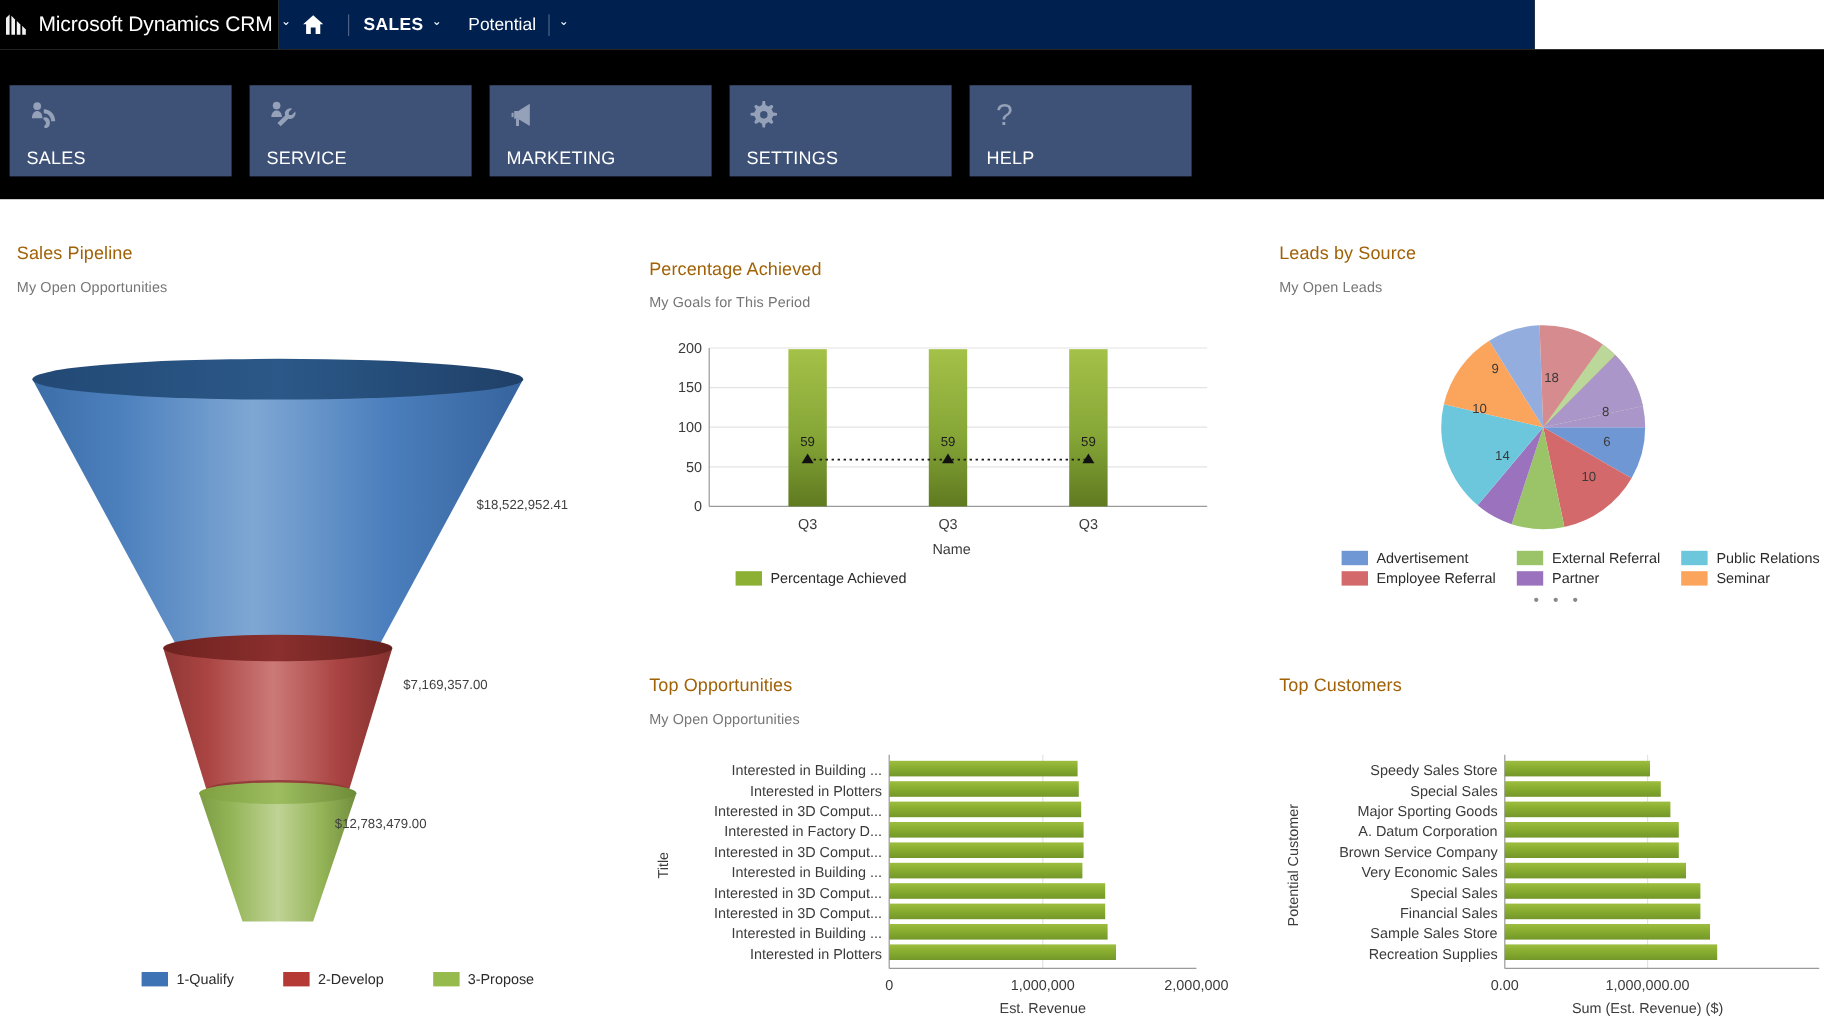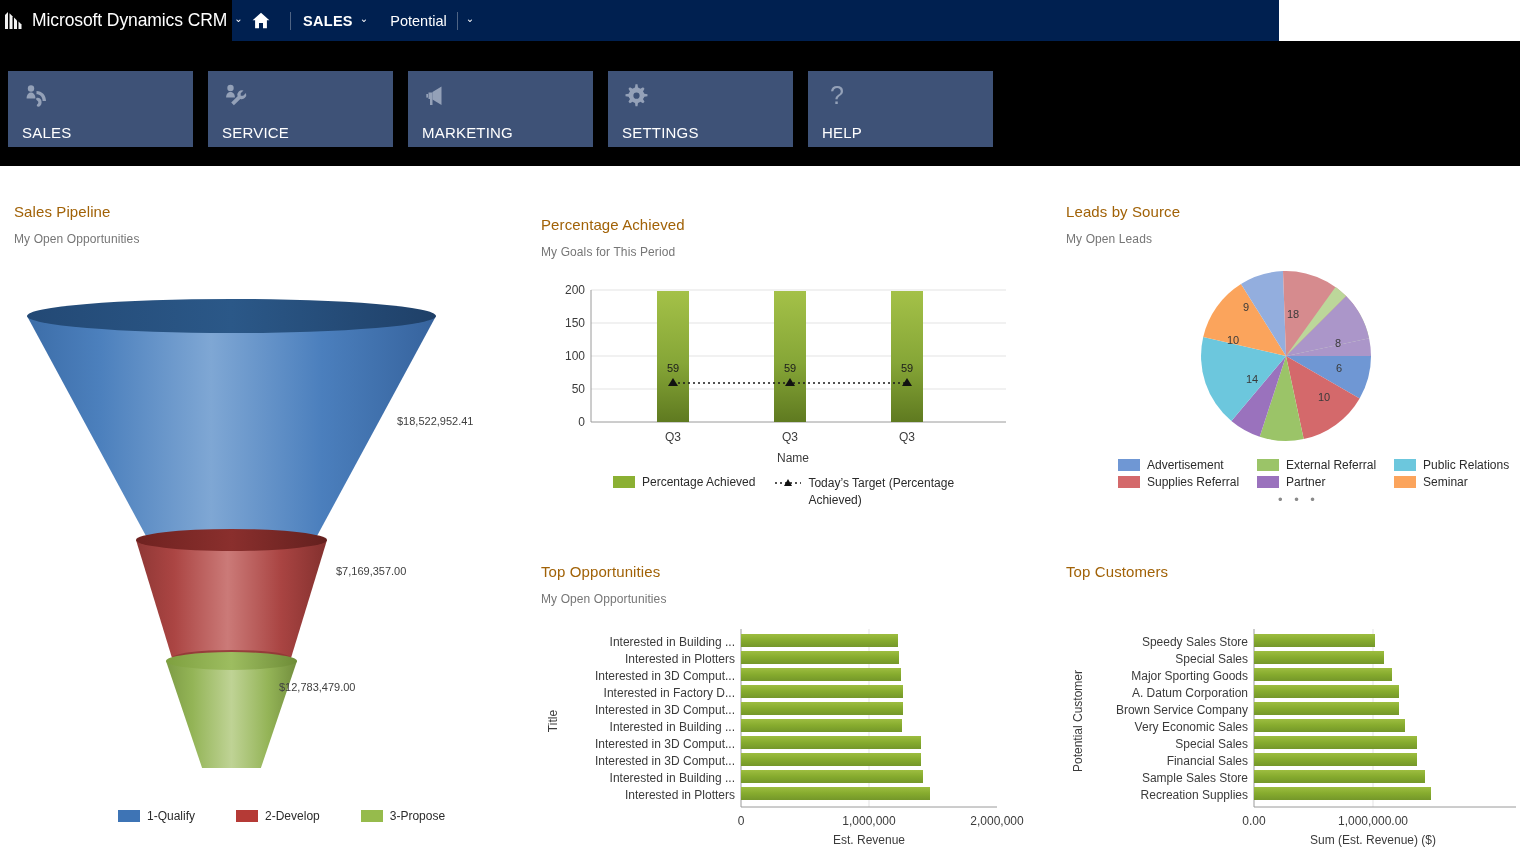--- a/index.html
+++ b/index.html
@@ -337,29 +337,20 @@
     <text class="axis-text" x="249" y="167" text-anchor="middle">Q3</text>
     <text class="axis-text" x="366" y="167" text-anchor="middle">Q3</text>
     <text class="axis-title" x="252" y="188" text-anchor="middle">Name</text>
   </svg>
 
   <div class="chart-legend" style="left:72px; top:259px; align-items:flex-start;">
     <div class="legend-item">
       <span class="legend-swatch" style="background:#8bb033;"></span>
       <span class="legend-text">Percentage Achieved</span>
     </div>
-    <div class="legend-item" style="align-items:flex-start;">
-      <span class="dashline-swatch" style="margin-top:2px;">
-        <svg width="26" height="10" viewBox="0 0 26 10">
-          <line x1="0" y1="5" x2="26" y2="5" stroke="#1a1a1a" stroke-width="1.4" stroke-dasharray="2 3"></line>
-          <polygon points="13,1 17,8 9,8" fill="#111111"></polygon>
-        </svg>
-      </span>
-      <span class="legend-text" style="white-space:normal; width:150px; line-height:17px;">Today’s Target (Percentage Achieved)</span>
-    </div>
   </div>
 </div>
 
 <div class="panel" style="left:1066px; top:203px; width:450px; height:300px;">
 
   <div class="panel-title">Leads by Source</div>
   <div class="panel-sub">My Open Leads</div>
 
   <svg style="position:absolute; left:100px; top:58px;" width="240" height="190" viewBox="0 0 240 190">
     <g transform="translate(120,95)">
@@ -408,21 +399,21 @@
       <span class="legend-swatch" style="background:#9bc468;"></span>
       <span class="legend-text">External Referral</span>
     </div>
     <div class="legend-item">
       <span class="legend-swatch" style="background:#6cc7dd;"></span>
       <span class="legend-text">Public Relations</span>
     </div>
 
     <div class="legend-item">
       <span class="legend-swatch" style="background:#d4696b;"></span>
-      <span class="legend-text">Supplies Referral</span>
+      <span class="legend-text">Employee Referral</span>
     </div>
     <div class="legend-item">
       <span class="legend-swatch" style="background:#9a72bd;"></span>
       <span class="legend-text">Partner</span>
     </div>
     <div class="legend-item">
       <span class="legend-swatch" style="background:#fba45c;"></span>
       <span class="legend-text">Seminar</span>
     </div>
   </div>

